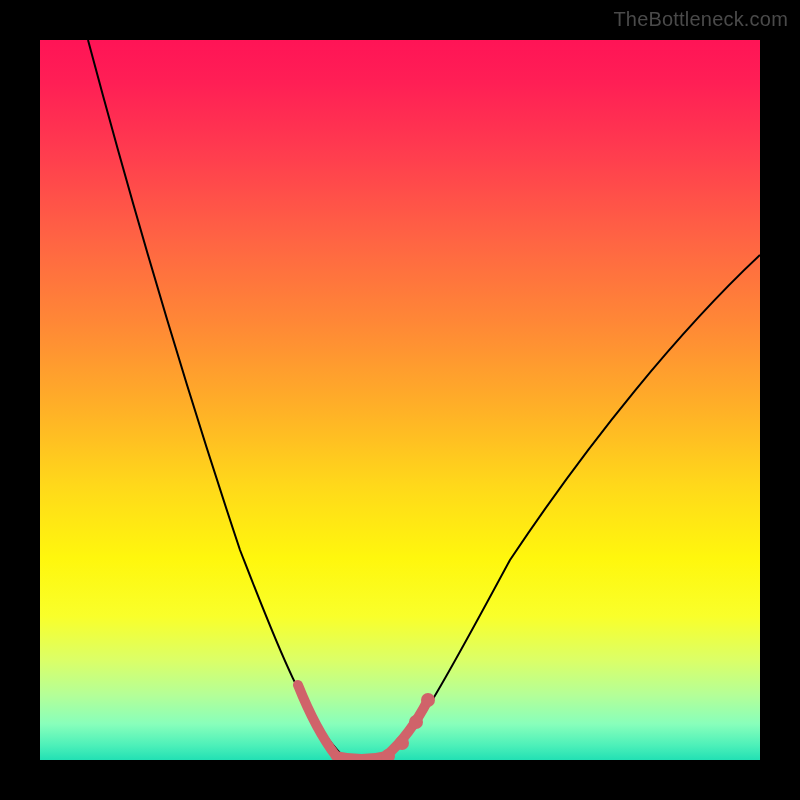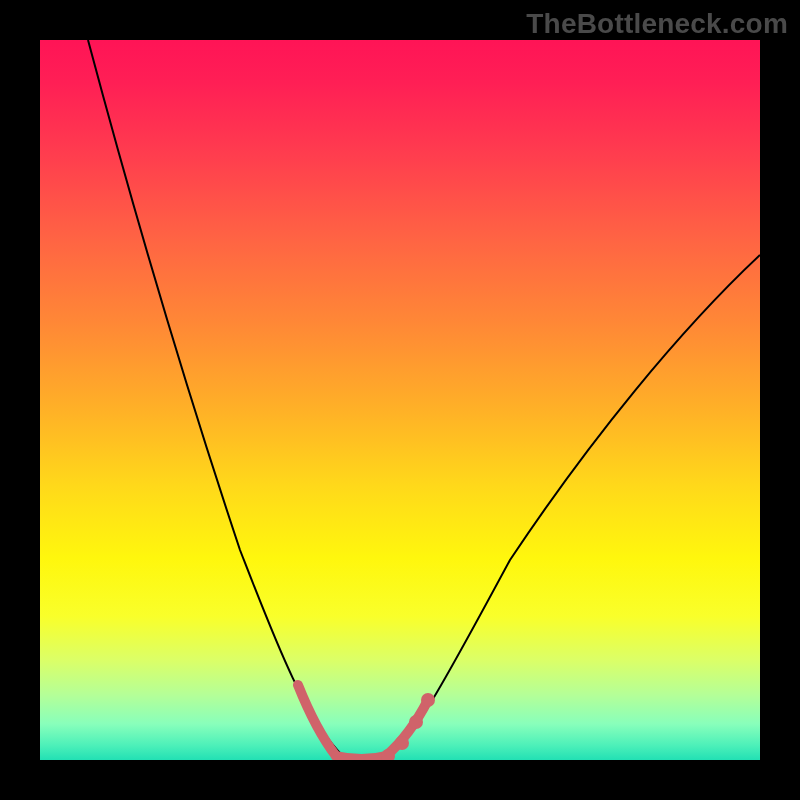--- a/index.html
+++ b/index.html
@@ -52,22 +52,22 @@
     left: 0;
     top: 0;
     width: 100%;
     height: 100%;
   }
   .watermark {
     position: absolute;
     top: 8px;
     right: 12px;
     color: #4a4a4a;
-    font-size: 28px;
-    font-weight: 700;
+    font-size: 20px;
+    font-weight: 400;
     letter-spacing: 0.2px;
   }
 </style>
 </head>
 <body>
 
 <div class="frame">
 
   <div class="watermark">TheBottleneck.com</div>
 

